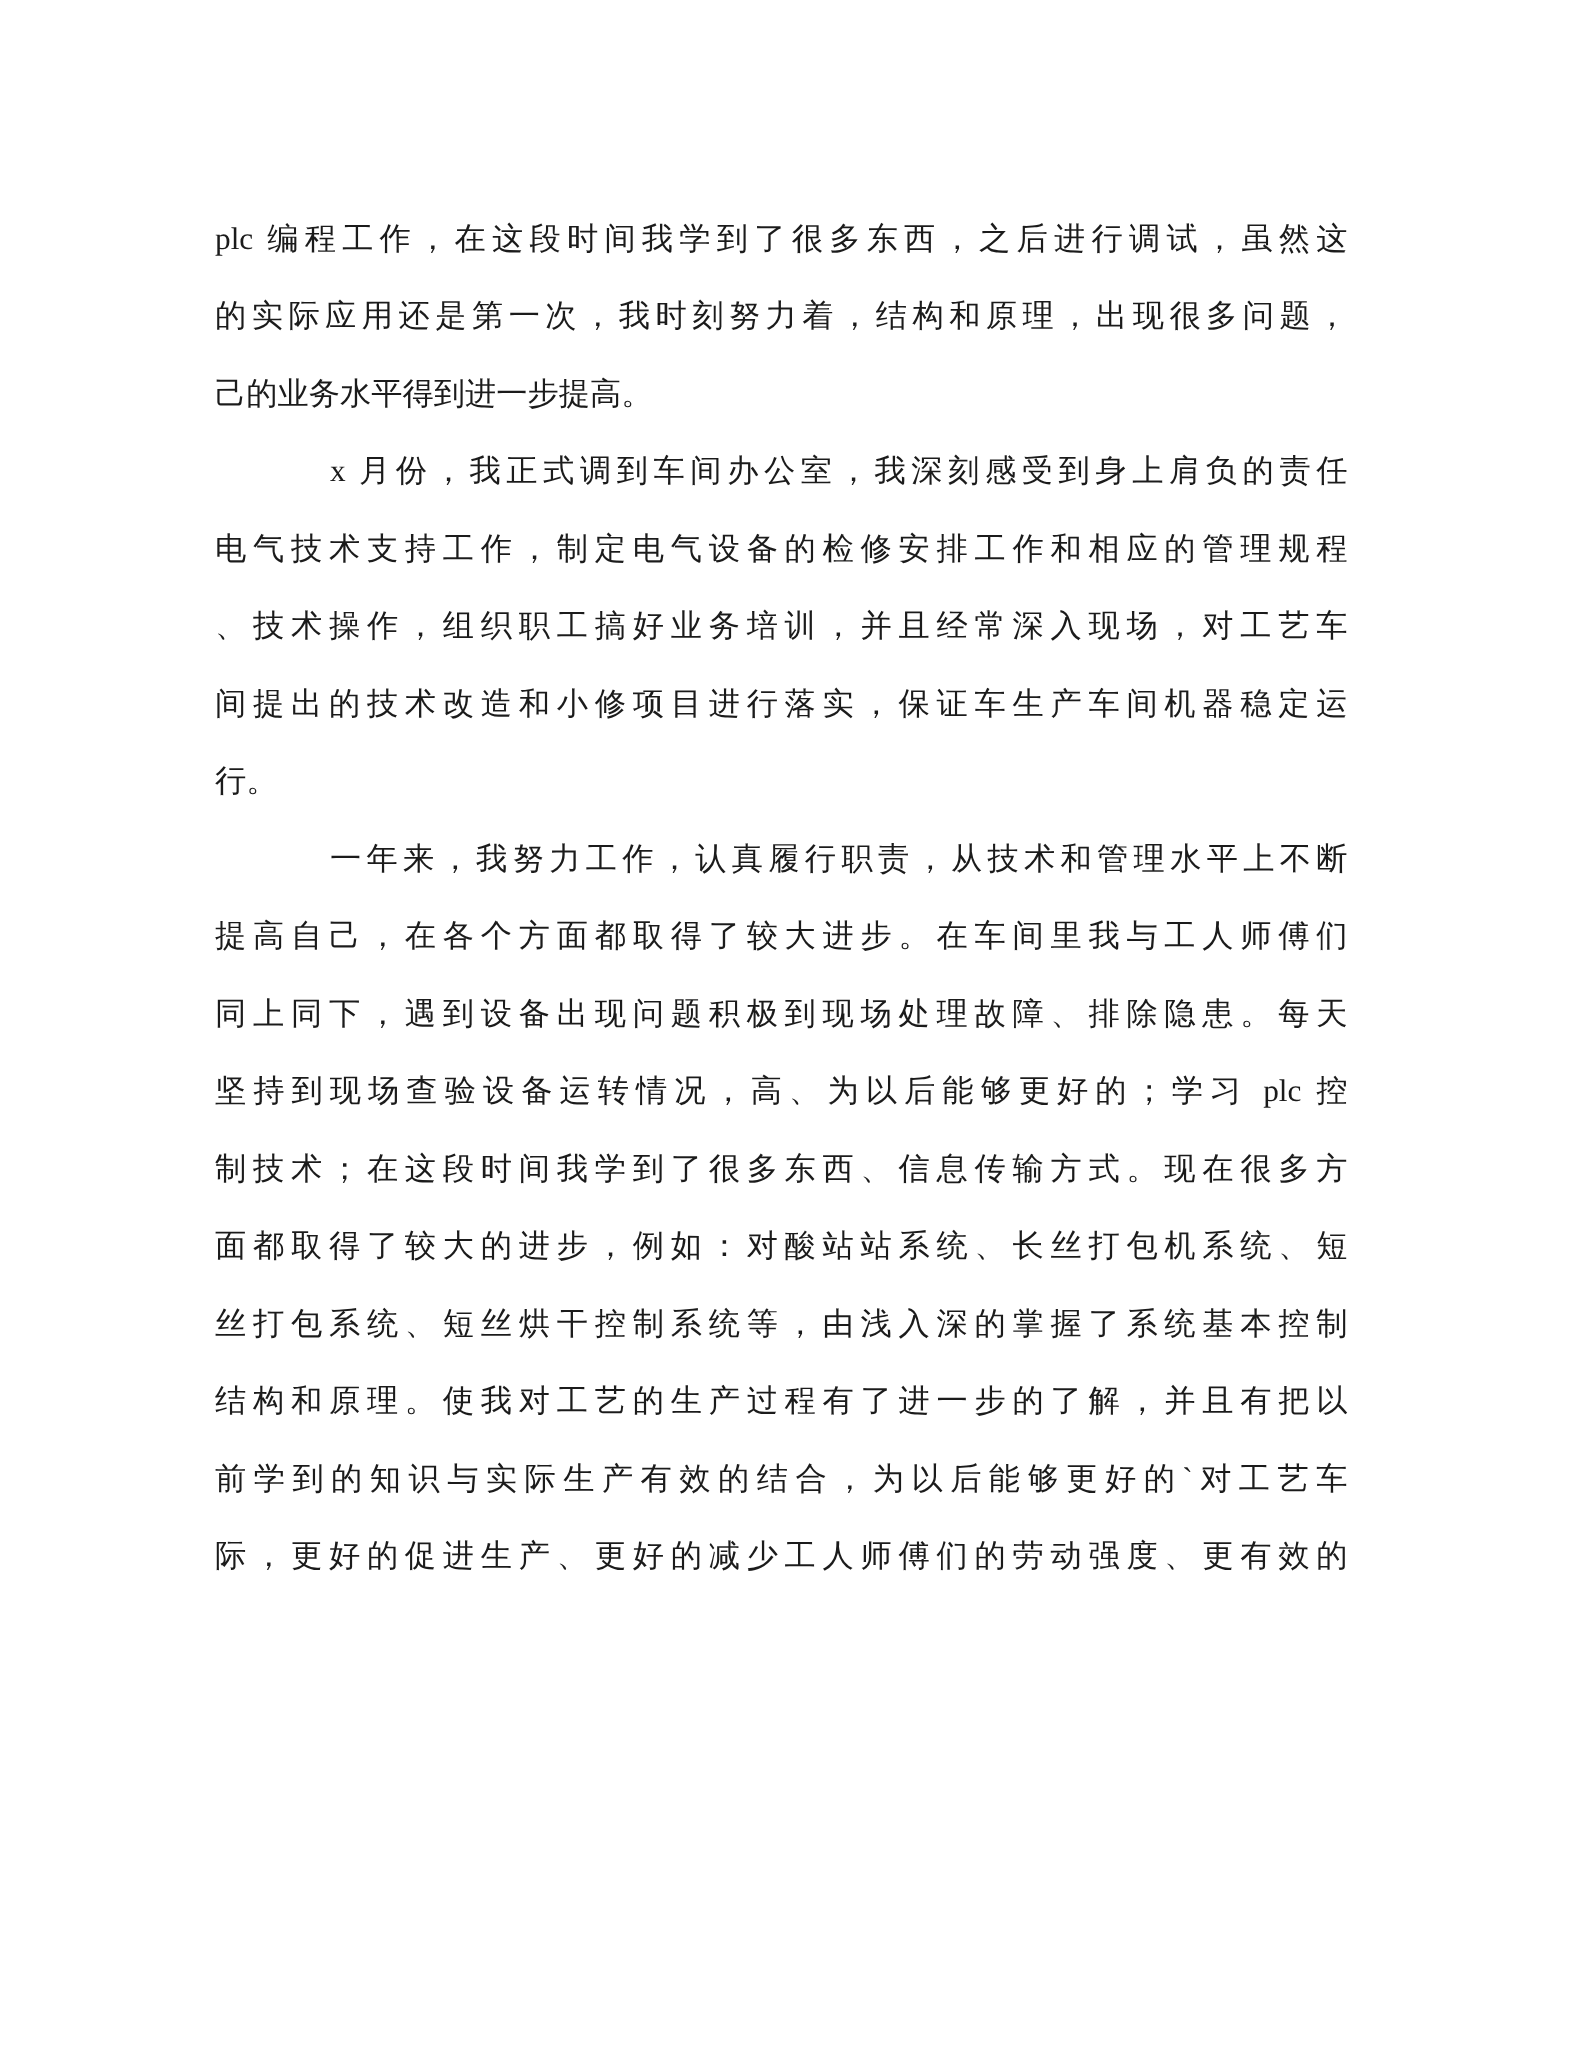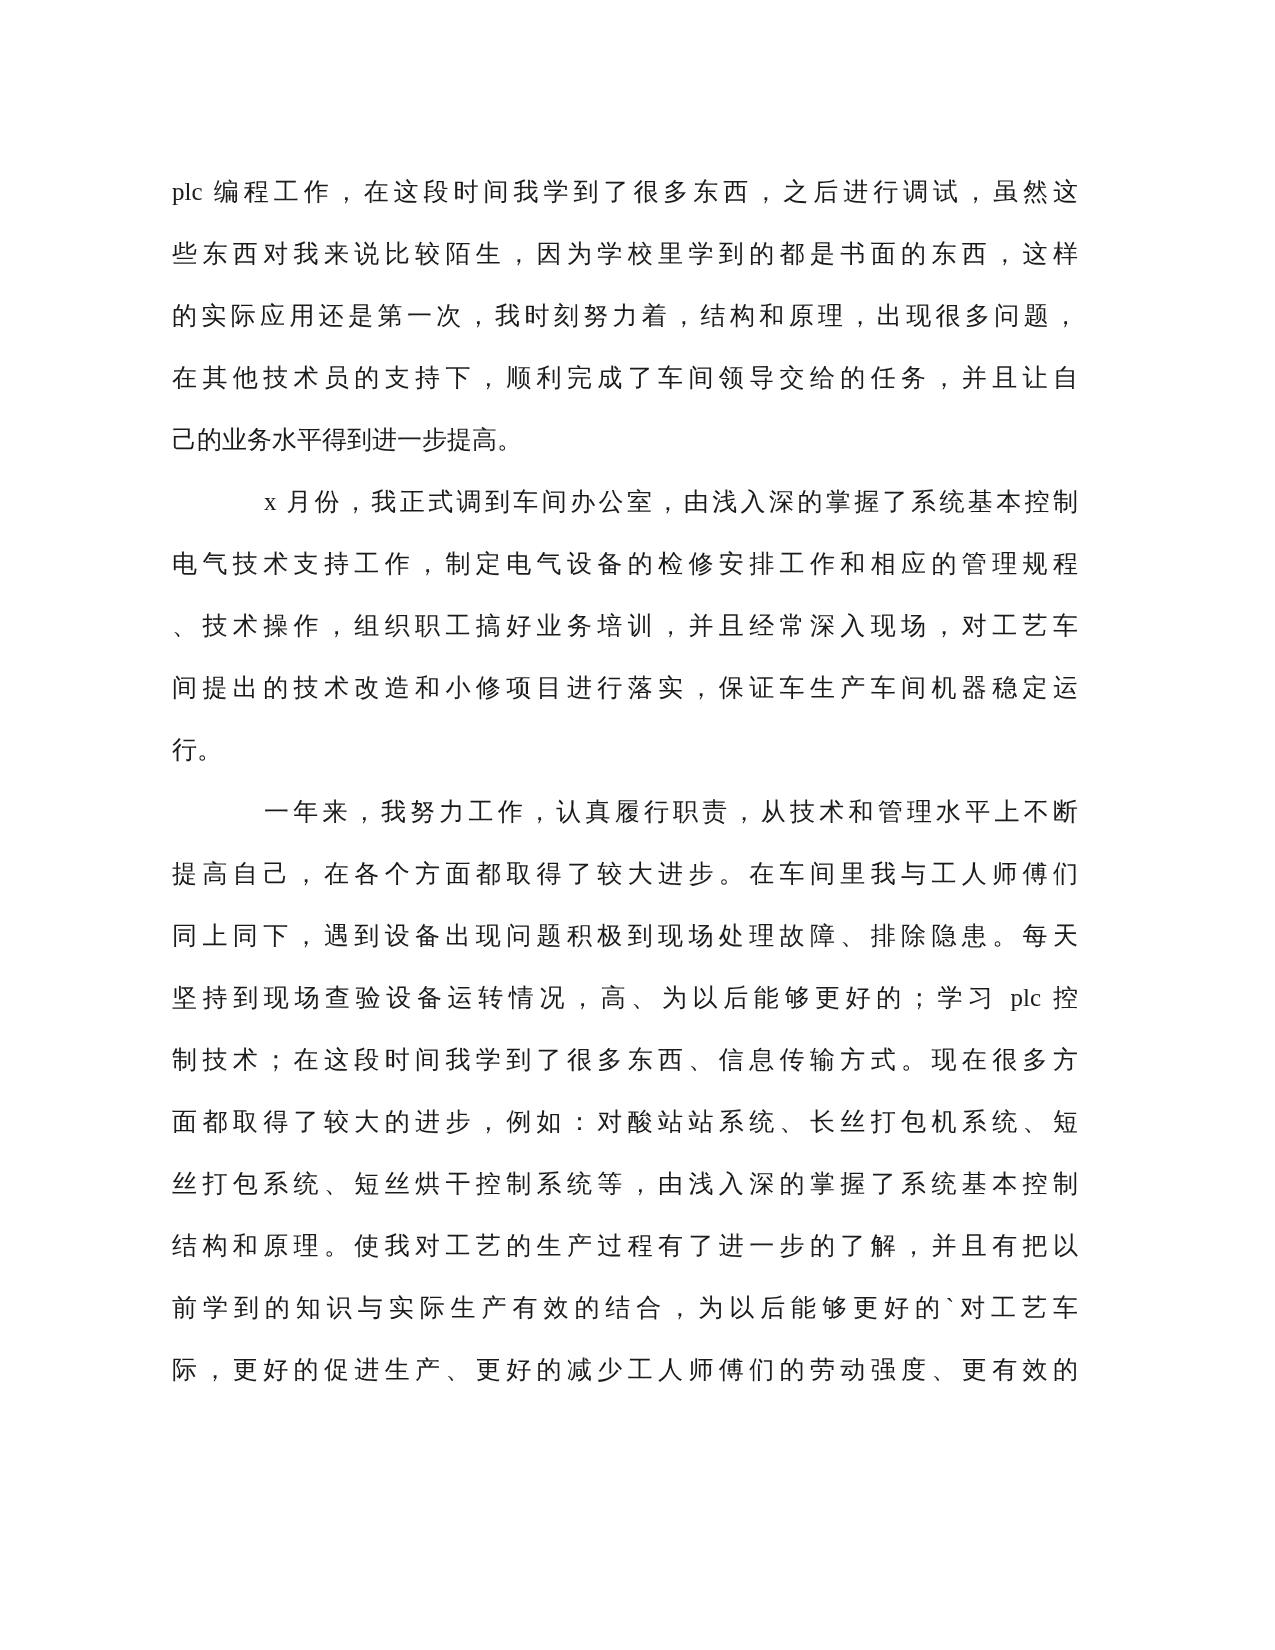--- a/index.html
+++ b/index.html
@@ -36,25 +36,23 @@
   .line.indent {
     text-indent: 92px;
   }
 </style>
 </head>
 <body>
 
 <div class="page">
   <div class="text-block" style="color: rgb(27, 27, 27);">
       <div class="line jlast">plc 编程工作，在这段时间我学到了很多东西，之后进行调试，虽然这</div>
-      <div class="line jlast">些东西对我来说比较陌生，因为学校里学到的都是书面的东西，这样</div>
       <div class="line jlast">的实际应用还是第一次，我时刻努力着，结构和原理，出现很多问题，</div>
-      <div class="line jlast">在其他技术员的支持下，顺利完成了车间领导交给的任务，并且让自</div>
       <div class="line">己的业务水平得到进一步提高。</div>
-      <div class="line indent jlast">x 月份，我正式调到车间办公室，由浅入深的掌握了系统基本控制</div>
+      <div class="line indent jlast">x 月份，我正式调到车间办公室，我深刻感受到身上肩负的责任</div>
       <div class="line jlast">电气技术支持工作，制定电气设备的检修安排工作和相应的管理规程</div>
       <div class="line jlast">、技术操作，组织职工搞好业务培训，并且经常深入现场，对工艺车</div>
       <div class="line jlast">间提出的技术改造和小修项目进行落实，保证车生产车间机器稳定运</div>
       <div class="line">行。</div>
       <div class="line indent jlast">一年来，我努力工作，认真履行职责，从技术和管理水平上不断</div>
       <div class="line jlast">提高自己，在各个方面都取得了较大进步。在车间里我与工人师傅们</div>
       <div class="line jlast">同上同下，遇到设备出现问题积极到现场处理故障、排除隐患。每天</div>
       <div class="line jlast">坚持到现场查验设备运转情况，高、为以后能够更好的；学习 plc 控</div>
       <div class="line jlast">制技术；在这段时间我学到了很多东西、信息传输方式。现在很多方</div>
       <div class="line jlast">面都取得了较大的进步，例如：对酸站站系统、长丝打包机系统、短</div>

